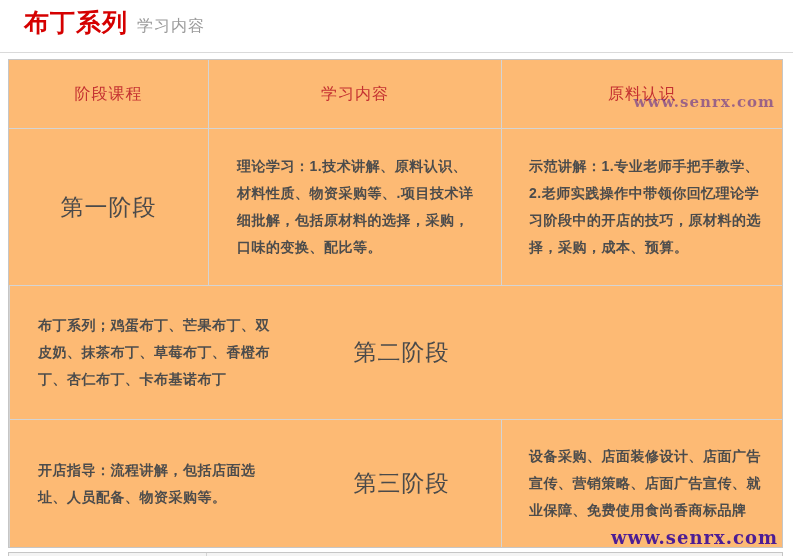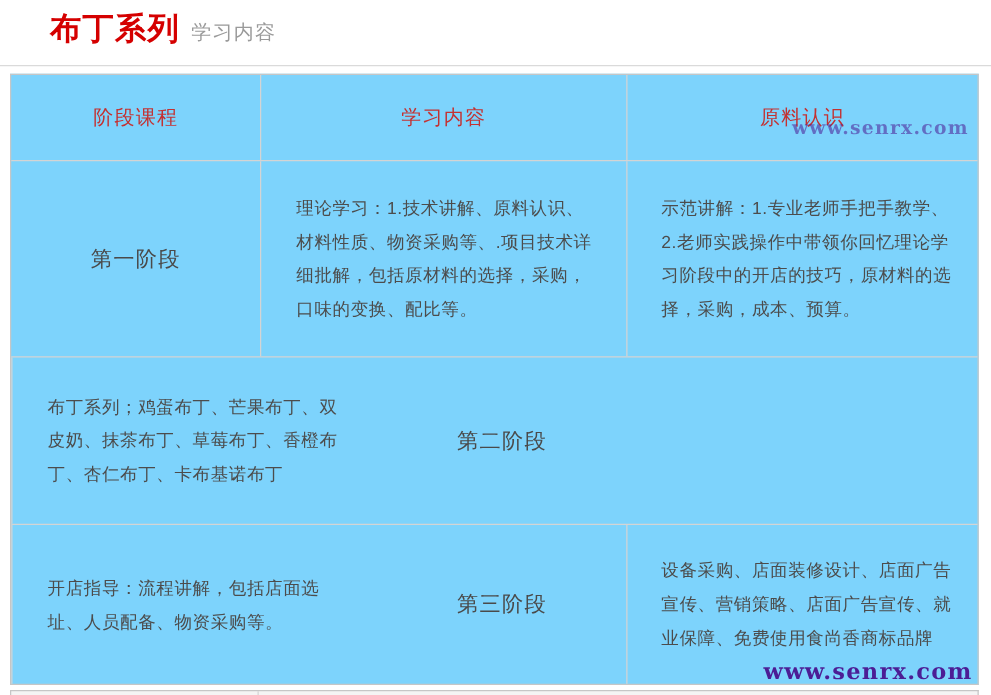--- a/index.html
+++ b/index.html
@@ -2,44 +2,44 @@
 <html><head>
 <meta charset="utf-8">
 <style>
   html,body{margin:0;padding:0;}
   body{
     width:793px;height:556px;position:relative;overflow:hidden;
     background:#ffffff;
     font-family:"Liberation Sans","DejaVu Sans",sans-serif;
   }
   
-  .page-heading{position:absolute;left:40px;top:6px;white-space:nowrap;}
+  .page-heading{position:absolute;left:24px;top:6px;white-space:nowrap;}
   .title-main{font-size:25px;font-weight:bold;color:#d50000;letter-spacing:1px;}
   .title-sub{font-size:16px;color:#9a9a9a;margin-left:9px;letter-spacing:1px;}
   .heading-rule{position:absolute;left:0;top:52px;width:793px;height:0;border-top:1px solid #dadada;}
 
   
   .course-table{
     position:absolute;left:8px;top:59px;width:773px;height:487px;
-    background:#7dd3fc;border:1px solid #c6c6c6;
+    background:#fdba74;border:1px solid #c6c6c6;
     display:flex;flex-direction:column;
   }
   .tr{display:flex;flex:0 0 auto;border-top:1px solid #d4d4d4;}
   .tr.header-row{border-top:none;height:68px;}
   .tr.row-1{height:156px;}
   .tr.row-2{height:133px;}
   .tr.row-3{flex:1 1 auto;}
   .td{box-sizing:border-box;}
   .col-stage{width:199px;display:flex;align-items:center;justify-content:center;}
   .col-content{width:293px;border-left:1px solid #d4d4d4;display:flex;align-items:center;padding:0 20px 0 28px;}
   .col-goal{flex:1;border-left:1px solid #d4d4d4;display:flex;align-items:center;padding:0 18px 0 27px;}
   .header-row .hcell{font-size:16px;color:#c43131;letter-spacing:1px;}
   .header-row .col-content,.header-row .col-goal{justify-content:center;padding:0;}
-  .stage-label{font-size:17px;color:#4a4a4a;letter-spacing:1px;}
-  .cell-text{font-size:14px;line-height:27px;color:#4c4c4c;letter-spacing:0.5px;text-align:left;}
+  .stage-label{font-size:23px;color:#4a4a4a;letter-spacing:1px;}
+  .cell-text{font-size:14px;line-height:27px;color:#4c4c4c;letter-spacing:0.5px;text-align:left;font-weight:bold;}
 
   
   .watermark{
     position:absolute;color:#4c1d95;font-weight:bold;
     font-family:"DejaVu Serif","Liberation Serif",serif;
     letter-spacing:1px;white-space:nowrap;
   }
   .wm-bottom{right:15px;top:527px;font-size:18px;}
   .wm-top{right:18px;top:93px;font-size:15px;opacity:0.55;}
 

